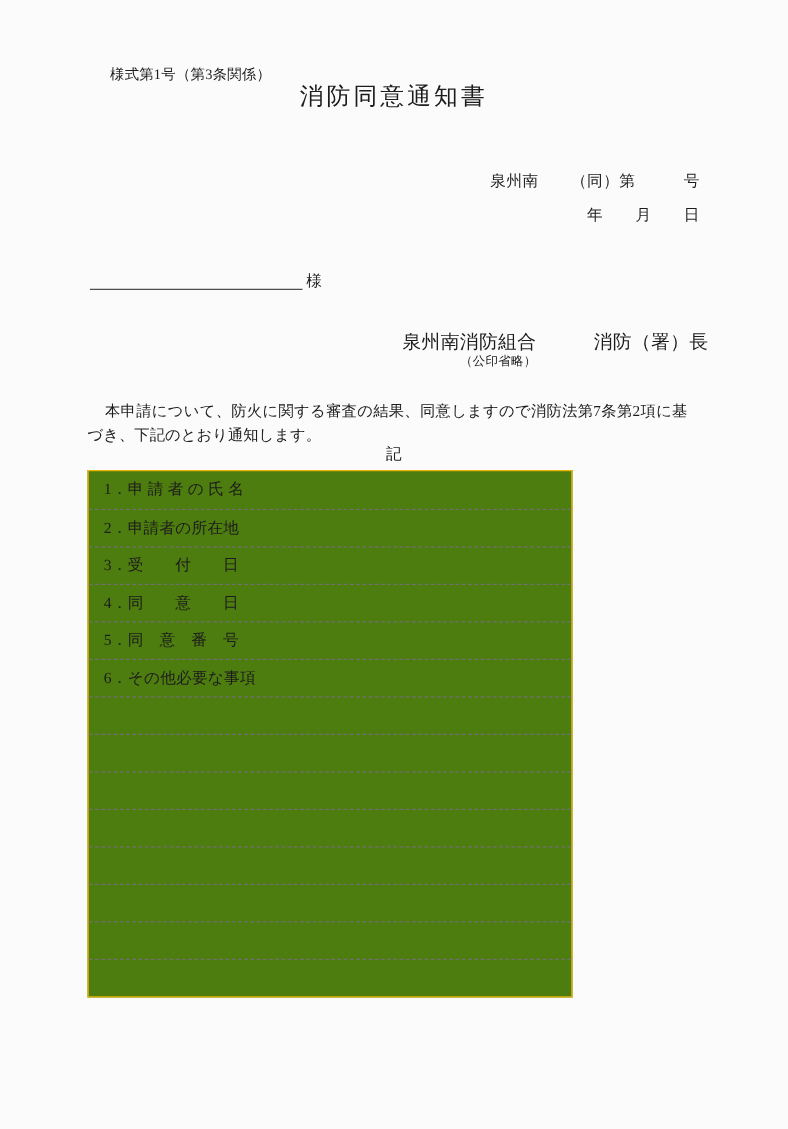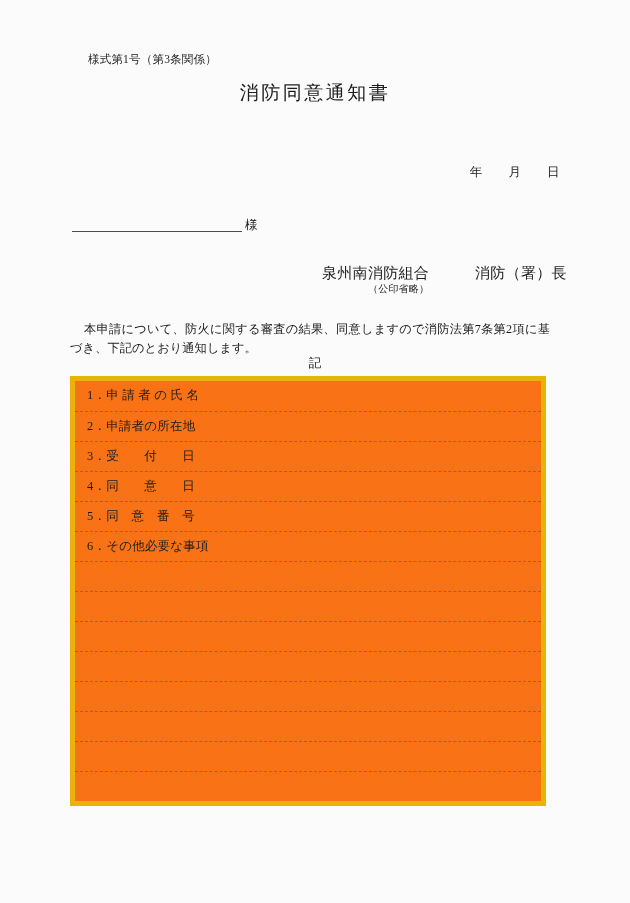--- a/index.html
+++ b/index.html
@@ -28,21 +28,21 @@
     top: 52px;
     font-size: 11.5px;
     letter-spacing: 0.2px;
     white-space: nowrap;
     margin-left: 16px;
   }
   .doc-title {
     position: absolute;
     left: 0;
     right: 0;
-    top: 80px;
+    top: 64px;
     text-align: center;
     font-size: 19px;
     letter-spacing: 2.5px;
     white-space: nowrap;
   }
 
   
   .doc-number {
     position: absolute;
     right: 70px;
@@ -118,24 +118,24 @@
     top: 355px;
     text-align: center;
     font-size: 12.5px;
   }
 
   
   .form-table {
     position: absolute;
     left: 70px;
     top: 376px;
-    width: 476px;
-    border: 5px solid #eab308;
+    width: 388px;
+    border: 1px solid #eab308;
     border-collapse: collapse;
-    background: #f97316;
+    background: #4d7c0f;
     box-sizing: border-box;
   }
   .form-table table {
     width: 100%;
     border-collapse: collapse;
     table-layout: fixed;
   }
   .form-table td {
     height: 30px;
     padding: 0 0 0 12px;
@@ -162,20 +162,21 @@
 </style>
 </head>
 <body>
 
 <div class="page">
 
   <div class="form-no">様式第1号（第3条関係）</div>
 
   <div class="doc-title">消防同意通知書</div>
 
+  <div class="doc-number">泉州南　　（同）第　　　号</div>
 
   <div class="doc-date">年　　月　　日</div>
 
   <div class="addressee">
     <span class="addressee-line"></span>
     <span class="addressee-suffix">様</span>
   </div>
 
   <div class="issuer">泉州南消防組合　　　消防（署）長</div>
 

